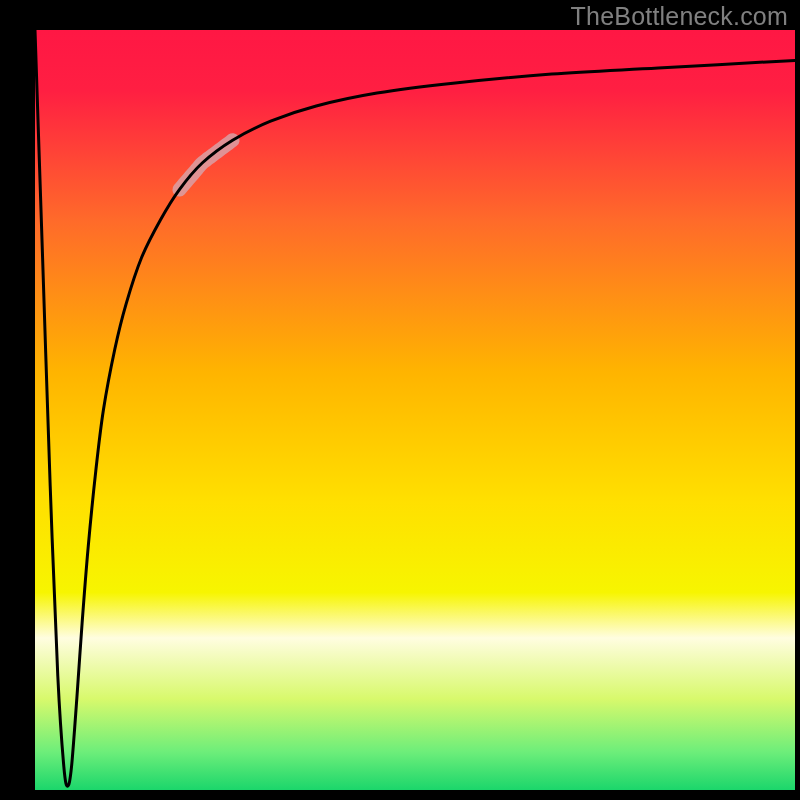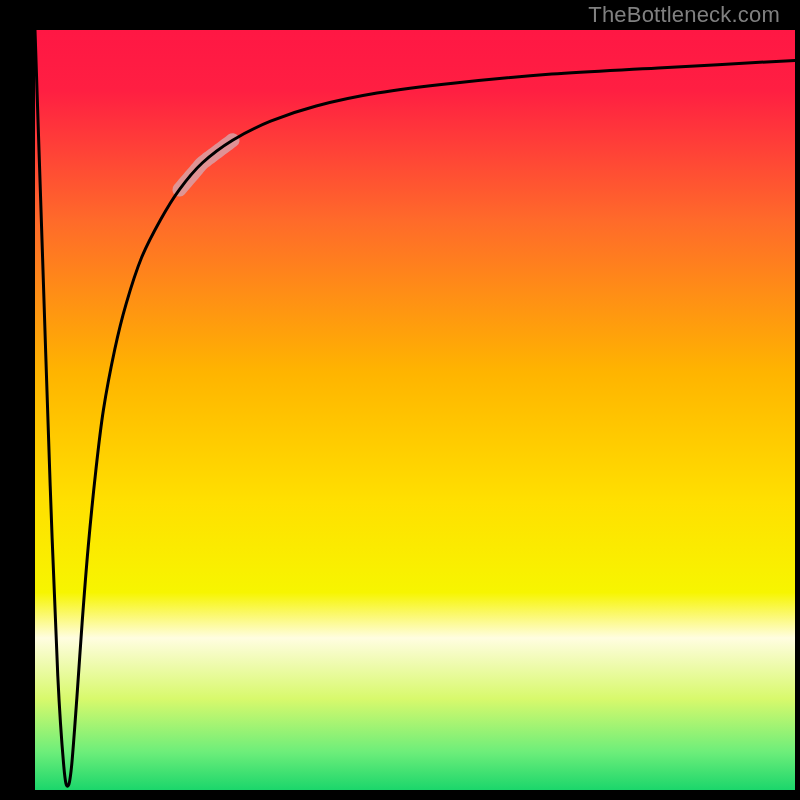--- a/index.html
+++ b/index.html
@@ -13,23 +13,23 @@
   }
   .frame {
     width: 800px;
     height: 800px;
     position: relative;
     background: #000;
   }
   .watermark {
     position: absolute;
     top: 2px;
-    right: 20px;
+    right: 12px;
     color: #808080;
-    font-size: 22px;
+    font-size: 25px;
     font-weight: 400;
     letter-spacing: 0.2px;
     z-index: 20;
   }
 </style>
 </head>
 <body>
 
 <div class="frame">
   <div class="watermark">TheBottleneck.com</div>

